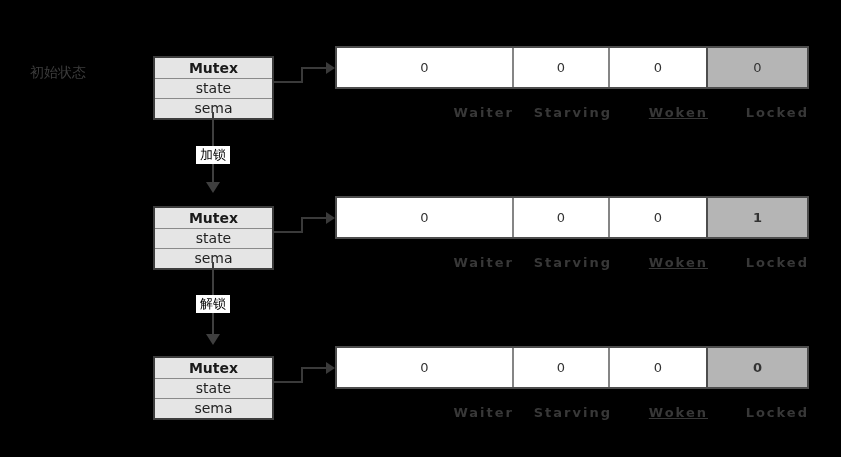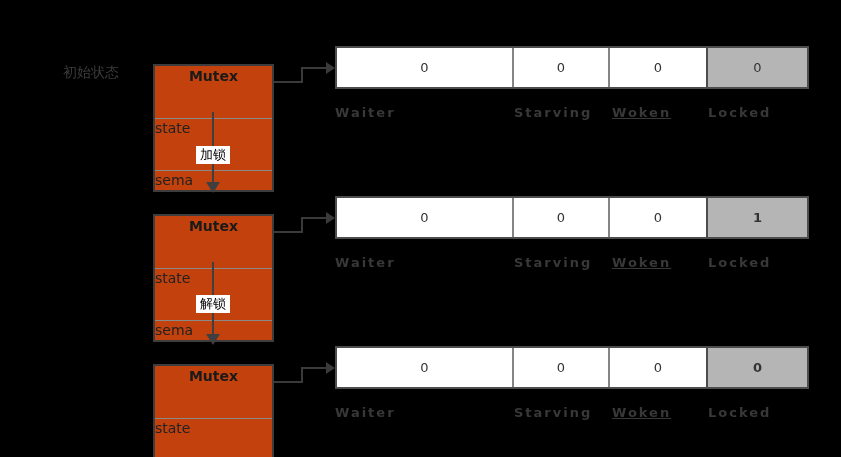--- a/index.html
+++ b/index.html
@@ -9,35 +9,35 @@
     font-family: "DejaVu Sans", "Liberation Sans", sans-serif;
     position: relative;
   }
   .stage-row { position: absolute; left: 0; width: 841px; height: 150px; }
   #row1 { top: 46px; }
   #row2 { top: 196px; }
   #row3 { top: 346px; }
 
   .stage-label {
     position: absolute; left: 30px; top: 18px; width: 122px;
-    text-align: center; color: #3c3c3c; font-size: 14px; line-height: 16px;
+    text-align: left; color: #3c3c3c; font-size: 14px; line-height: 16px;
   }
 
   
   .mutex-box {
-    position: absolute; left: 153px; top: 18px; width: 121px;
-    background: #c2410c; border: 2px solid #3d3d3d;
+    position: absolute; left: 153px; top: 10px; width: 121px;
+    background: #e5e5e5; border: 2px solid #3d3d3d;
   }
   .mutex-title {
     height: 20px; line-height: 20px; text-align: center;
     font-weight: bold; font-size: 14px; color: #1a1a1a;
   }
   .mutex-field {
-    height: 20px; line-height: 19px; text-align: left;
-    font-size: 14px; color: #222222; border-top: 1px solid #8a8a8a; margin-top: 32px;
+    height: 20px; line-height: 19px; text-align: center;
+    font-size: 14px; color: #222222; border-top: 1px solid #8a8a8a;
   }
 
   
   .conn-h1 { position: absolute; left: 274px; top: 35px; width: 29px; height: 2px; background: #3a3a3a; }
   .conn-v  { position: absolute; left: 301px; top: 21px; width: 2px;  height: 16px; background: #3a3a3a; }
   .conn-h2 { position: absolute; left: 301px; top: 21px; width: 26px; height: 2px; background: #3a3a3a; }
   .conn-arrow {
     position: absolute; left: 326px; top: 16px; width: 0; height: 0;
     border-top: 6px solid transparent; border-bottom: 6px solid transparent;
     border-left: 9px solid #3a3a3a;
@@ -55,21 +55,21 @@
   .cell-waiter   { flex: 0 0 177px; border-right: 2px solid #858585; }
   .cell-starving { flex: 0 0 96px;  border-right: 2px solid #858585; }
   .cell-woken    { flex: 0 0 96px; }
   .cell-locked   { flex: 1 1 auto; background: #b5b5b5; border-left: 2px solid #4d4d4d; }
   .em { font-weight: bold; }
 
   
   .bar-captions { position: absolute; left: 335px; top: 59px; width: 474px; display: flex; }
   .caption {
     font-weight: bold; font-size: 13px; letter-spacing: 2px;
-    color: #383838; text-align: left;
+    color: #383838; text-align: right;
   }
   .cap-waiter   { flex: 0 0 179px; }
   .cap-starving { flex: 0 0 98px; }
   .cap-woken    { flex: 0 0 96px; text-decoration: underline; }
   .cap-locked   { flex: 1 1 auto; }
 
   
   .trans-line { position: absolute; left: 212px; width: 2px; background: #3f3f3f; }
   #trans-line-1 { top: 112px; height: 70px; }
   #trans-line-2 { top: 262px; height: 72px; }

